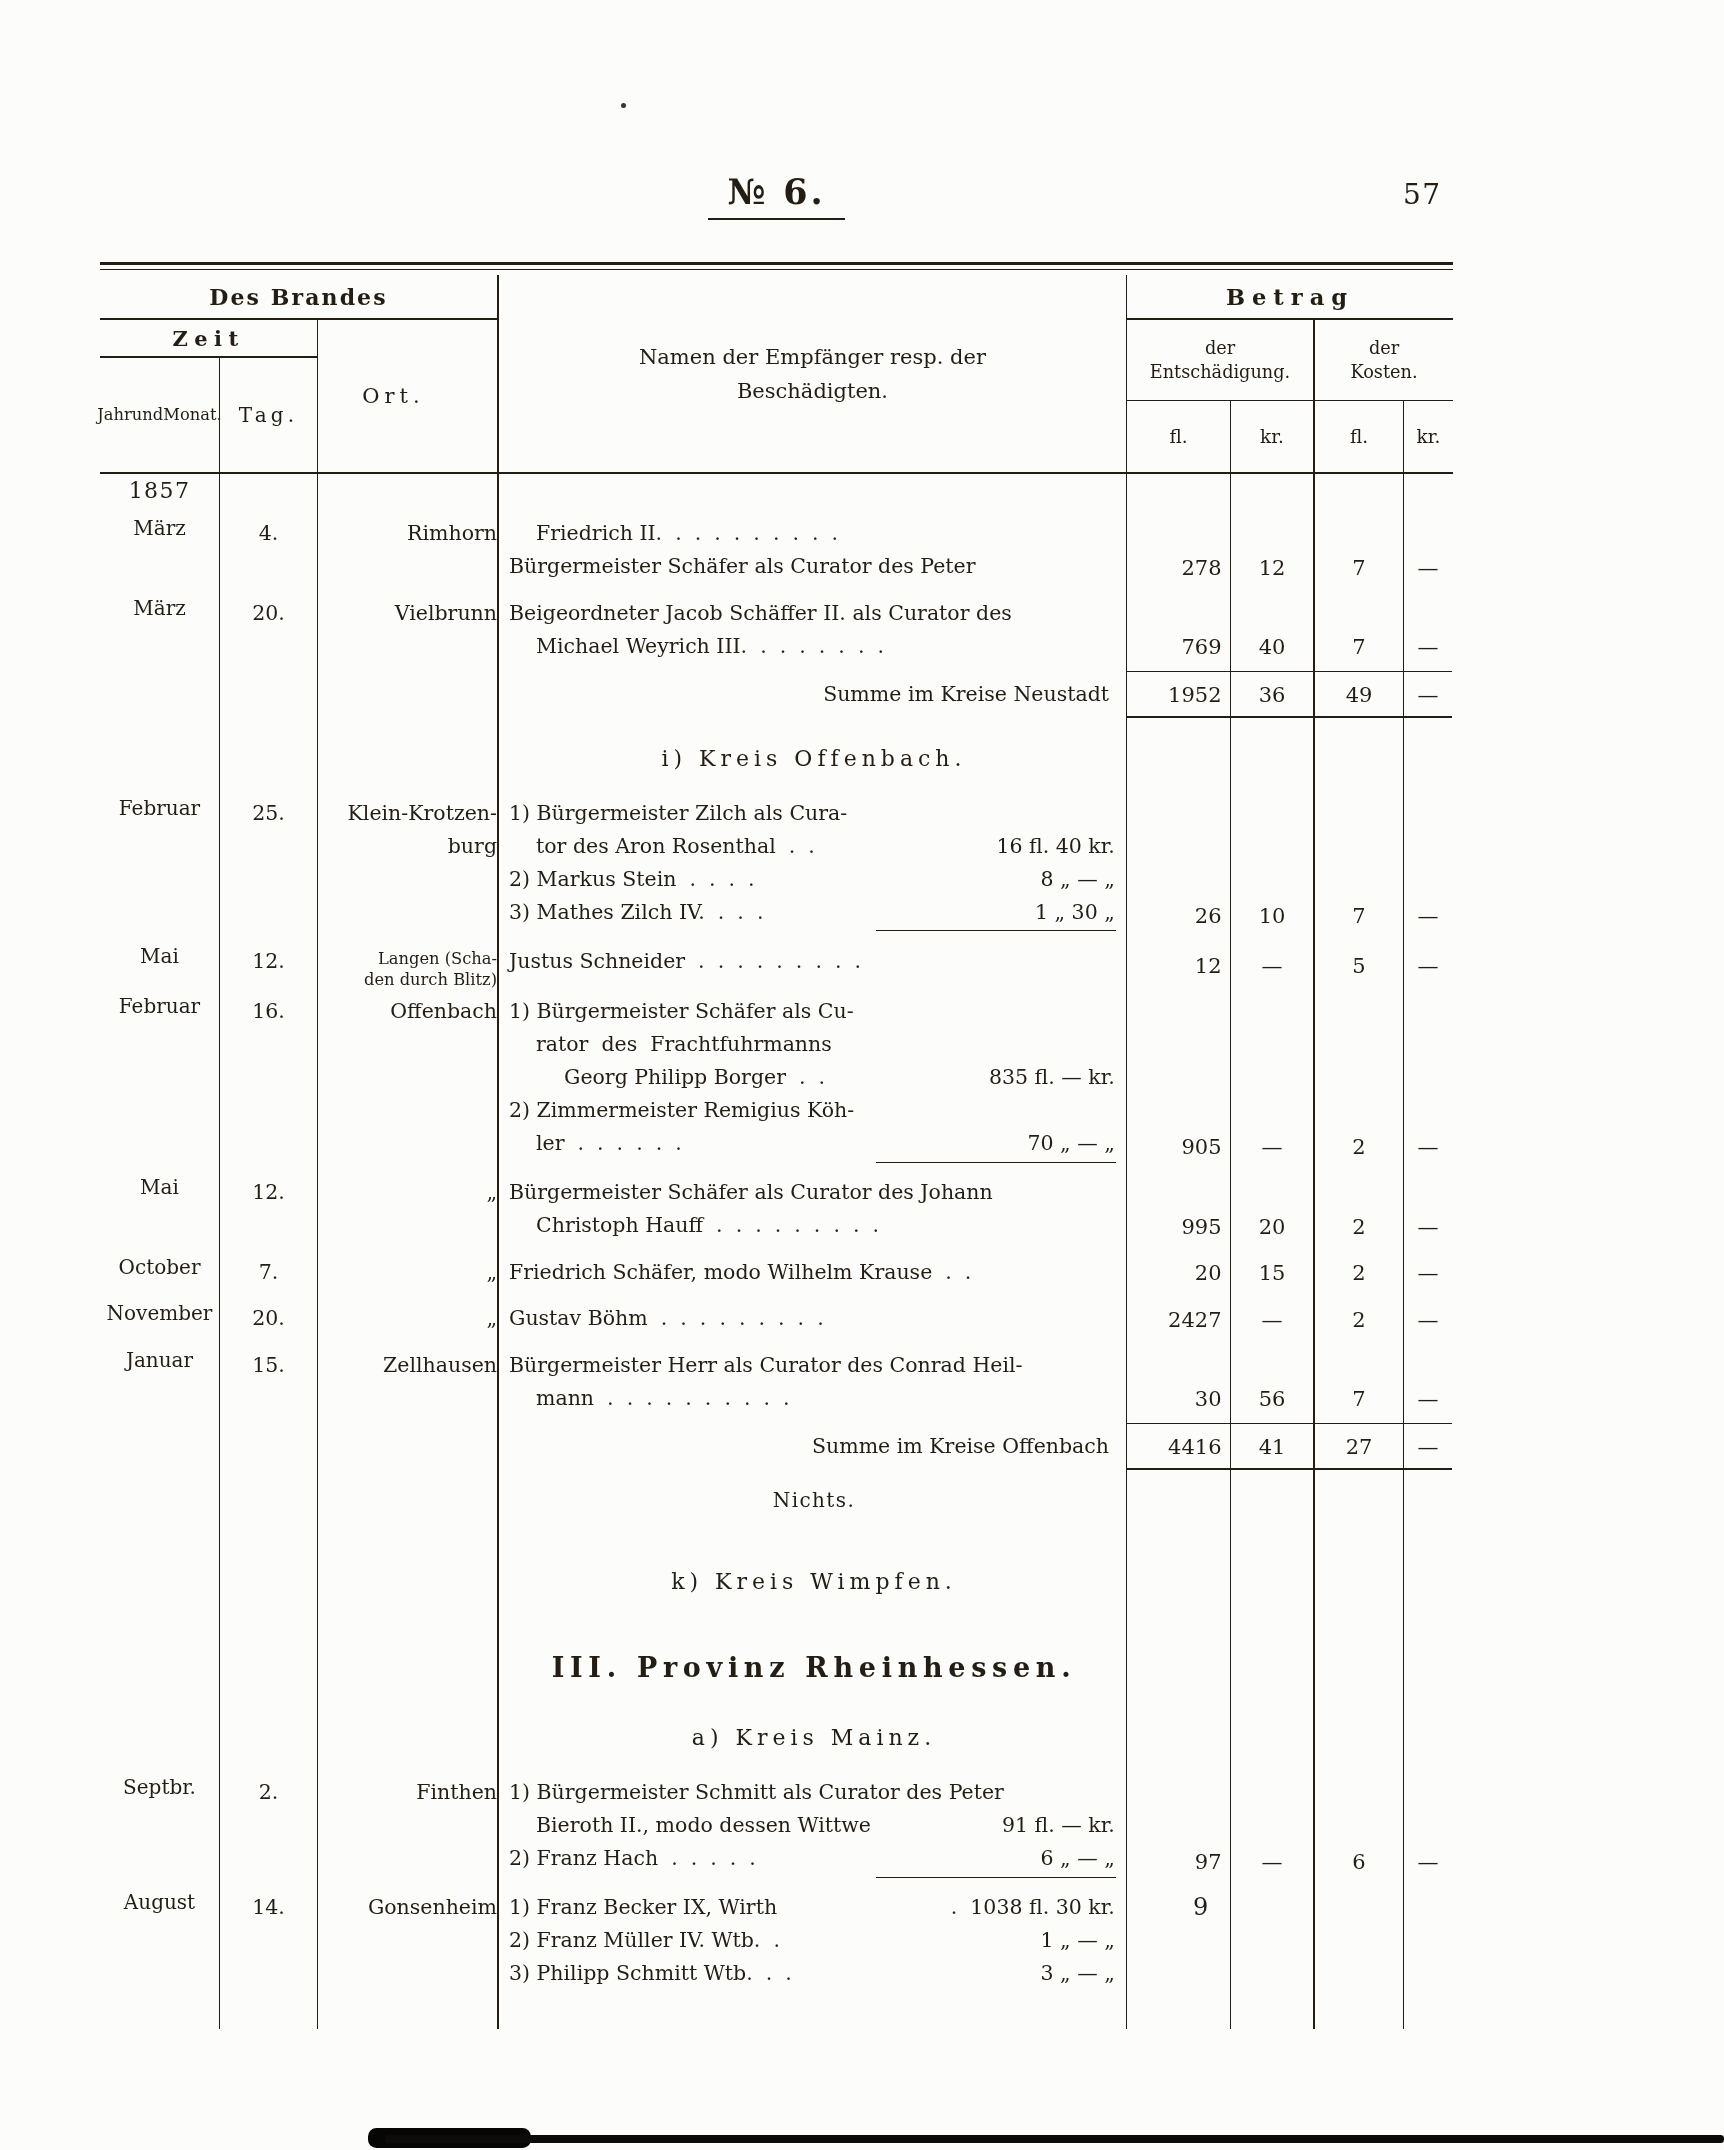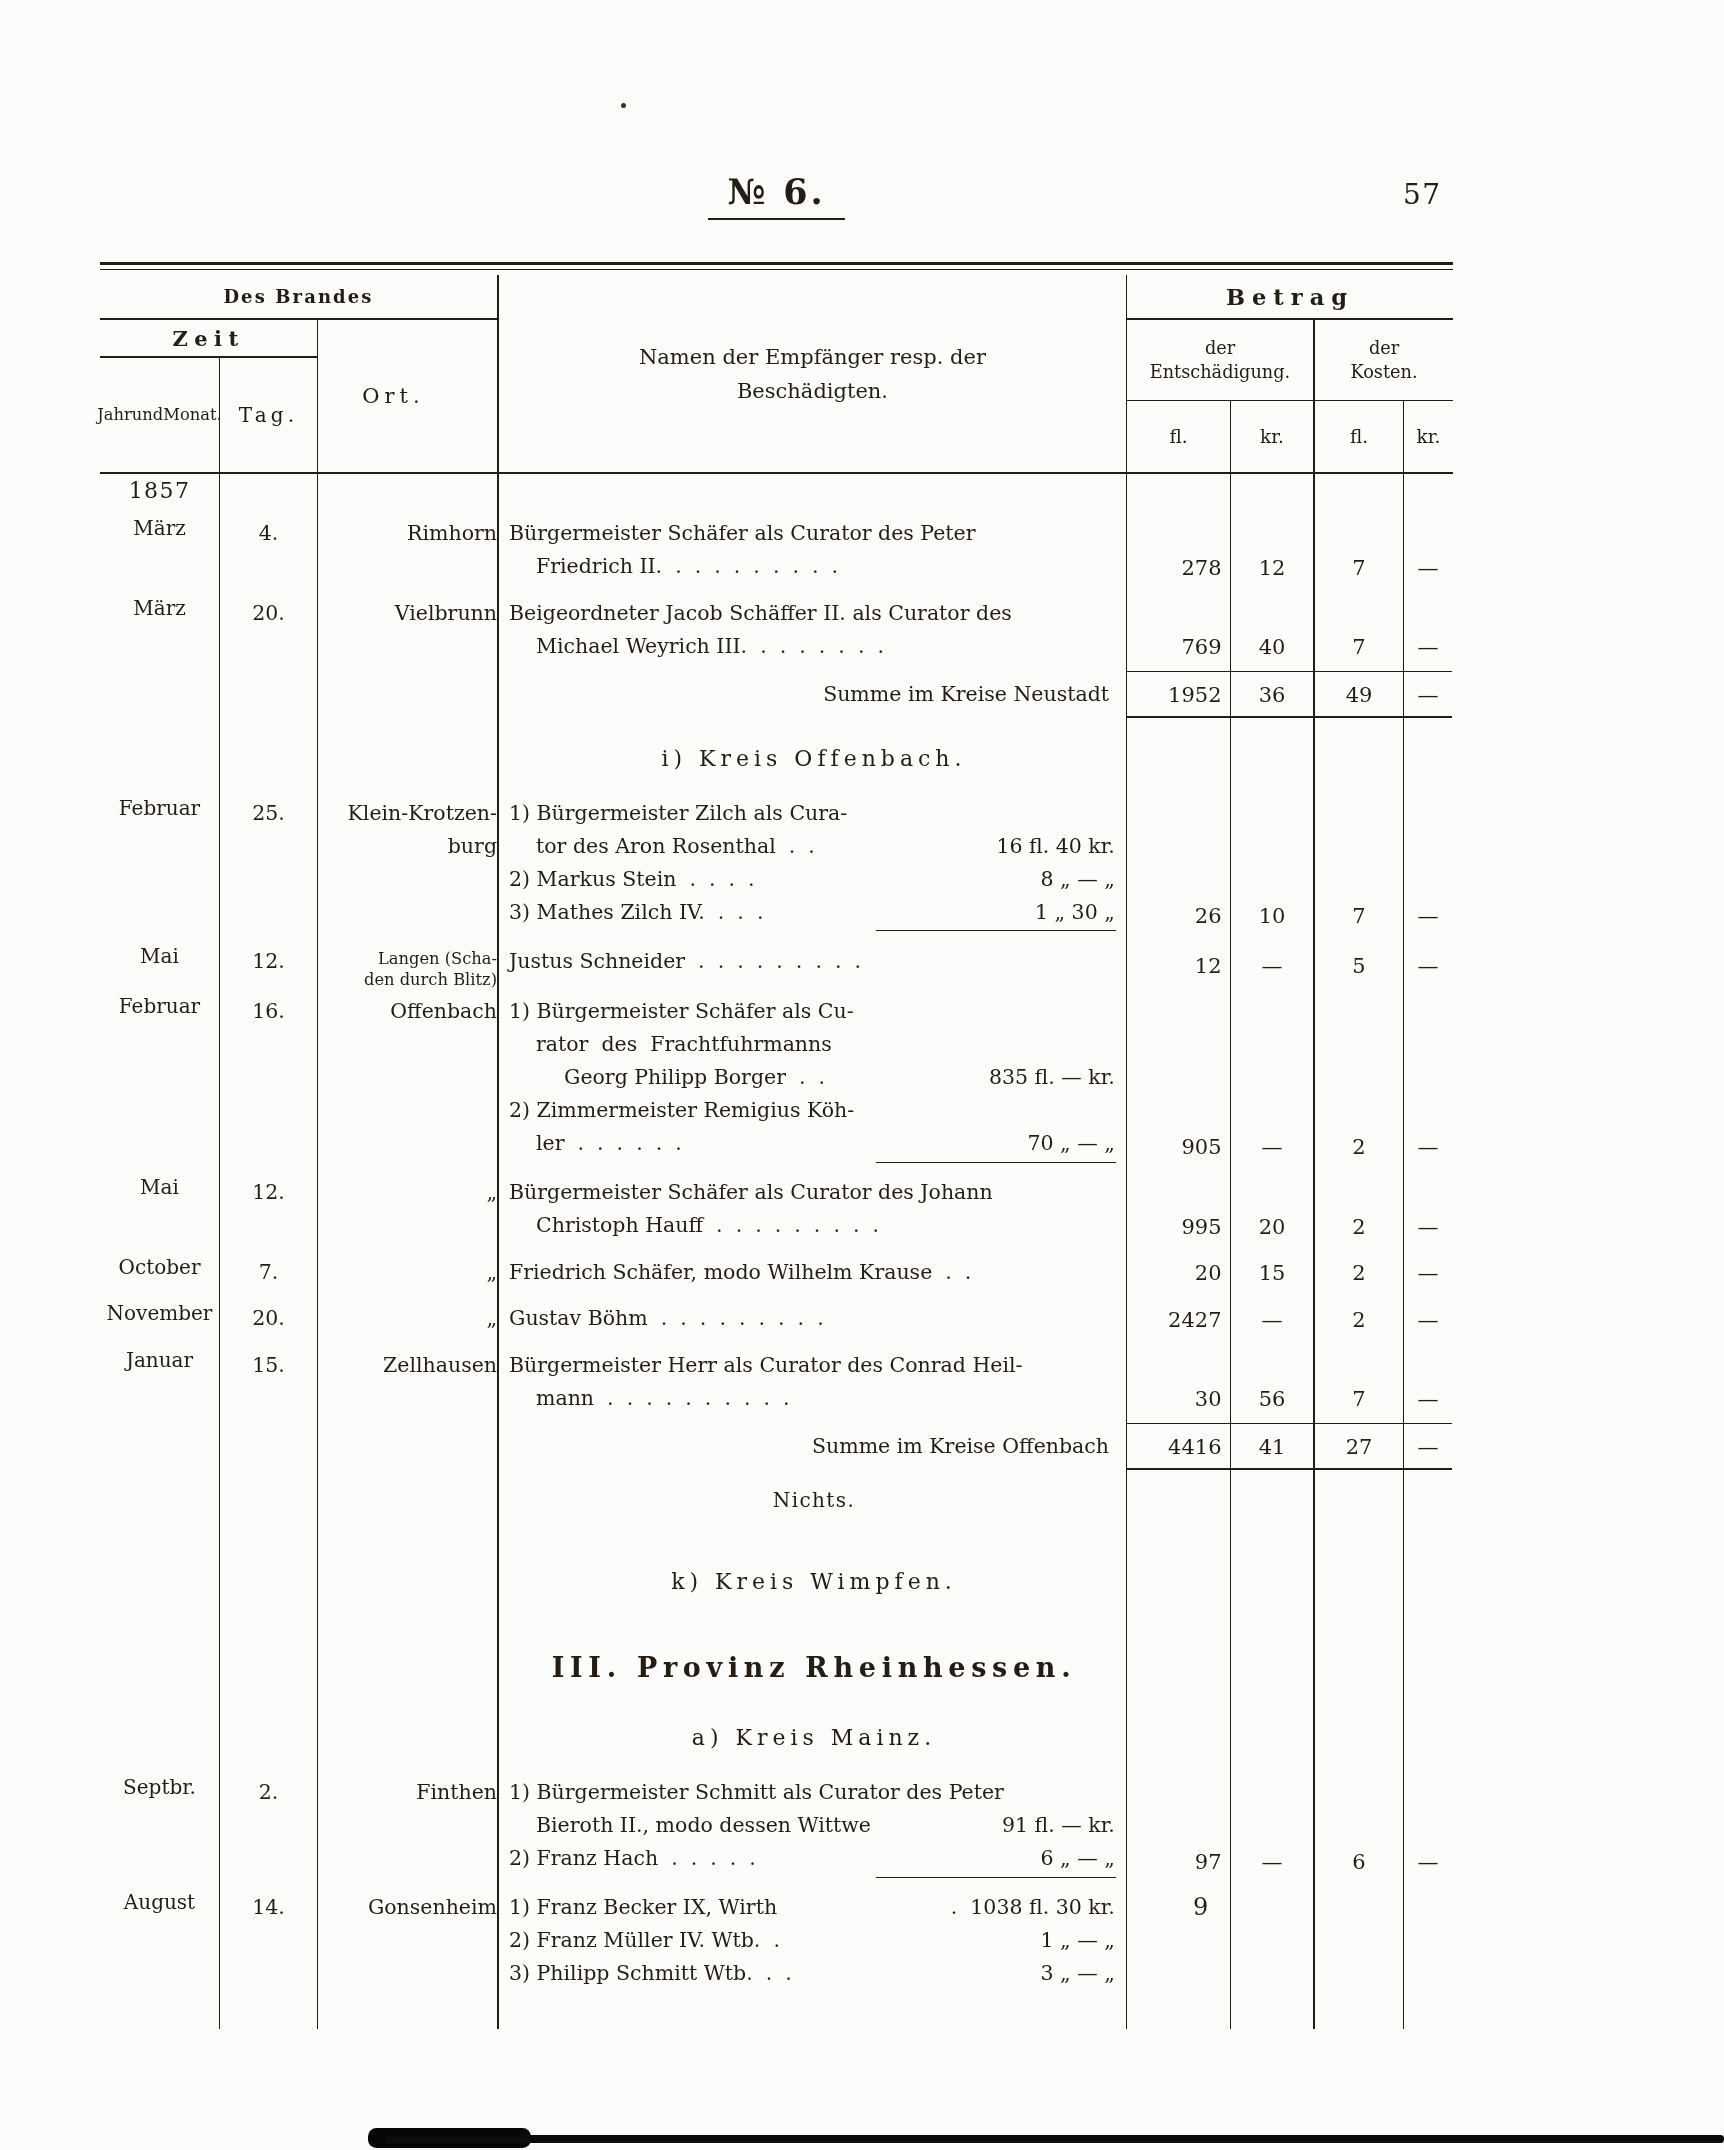--- a/index.html
+++ b/index.html
@@ -23,21 +23,21 @@
   .artifact-blob{position:absolute;left:368px;top:2128px;width:163px;height:20px;background:#060605;border-radius:8.5px;}
 
   
   .tbl{position:absolute;left:100px;top:262px;width:1353px;}
   .dline{height:2.8px;background:var(--ink);}
   .dline2{height:1.4px;background:var(--ink);margin-top:4.2px;}
 
   .thead{display:flex;height:199px;border-bottom:2.1px solid var(--ink);margin-top:5px;}
   .h-left{width:397px;display:flex;flex-direction:column;}
   .h-brand{height:45px;border-bottom:2.1px solid var(--ink);display:flex;align-items:center;justify-content:center;
-           font-size:18px;font-weight:bold;letter-spacing:2.1px;}
+           font-size:22px;font-weight:bold;letter-spacing:2.1px;}
   .h-left-low{flex:1;display:flex;}
   .h-zeit-block{width:217px;display:flex;flex-direction:column;}
   .h-zeit{height:38px;border-bottom:2.1px solid var(--ink);display:flex;align-items:center;justify-content:center;
           font-size:21px;font-weight:bold;letter-spacing:6.4px;}
   .h-zeit-cols{flex:1;display:flex;}
   .h-jahr{width:119px;display:flex;flex-direction:row;align-items:center;justify-content:center;
           font-size:16.3px;line-height:20px;text-align:center;}
   .h-tag{width:98px;border-left:1.4px solid var(--ink);display:flex;align-items:center;justify-content:center;
          font-size:20px;letter-spacing:4.2px;}
   .h-ort{width:152px;border-left:1.4px solid var(--ink);display:flex;align-items:center;justify-content:center;
@@ -167,25 +167,25 @@
           <div class="cell c7 amt"></div>
           <div class="cell c8 amt"></div>
         </div>
         <div class="row entry">
           <div class="cell c1">März</div>
           <div class="cell c2">4.</div>
           <div class="cell c3">
             <div>Rimhorn</div>
           </div>
           <div class="cell c4">
+            <div class="nline ind1">
+              <span class="ntext">Friedrich II.  .  .  .  .  .  .  .  .  .</span>
+            </div>
             <div class="nline ind0">
               <span class="ntext">Bürgermeister Schäfer als Curator des Peter</span>
-            </div>
-            <div class="nline ind1">
-              <span class="ntext">Friedrich II.  .  .  .  .  .  .  .  .  .</span>
             </div>
           </div>
           <div class="cell c5 amt">278</div>
           <div class="cell c6 amt">12</div>
           <div class="cell c7 amt">7</div>
           <div class="cell c8 amt">—</div>
         </div>
         <div class="row entry">
           <div class="cell c1">März</div>
           <div class="cell c2">20.</div>

